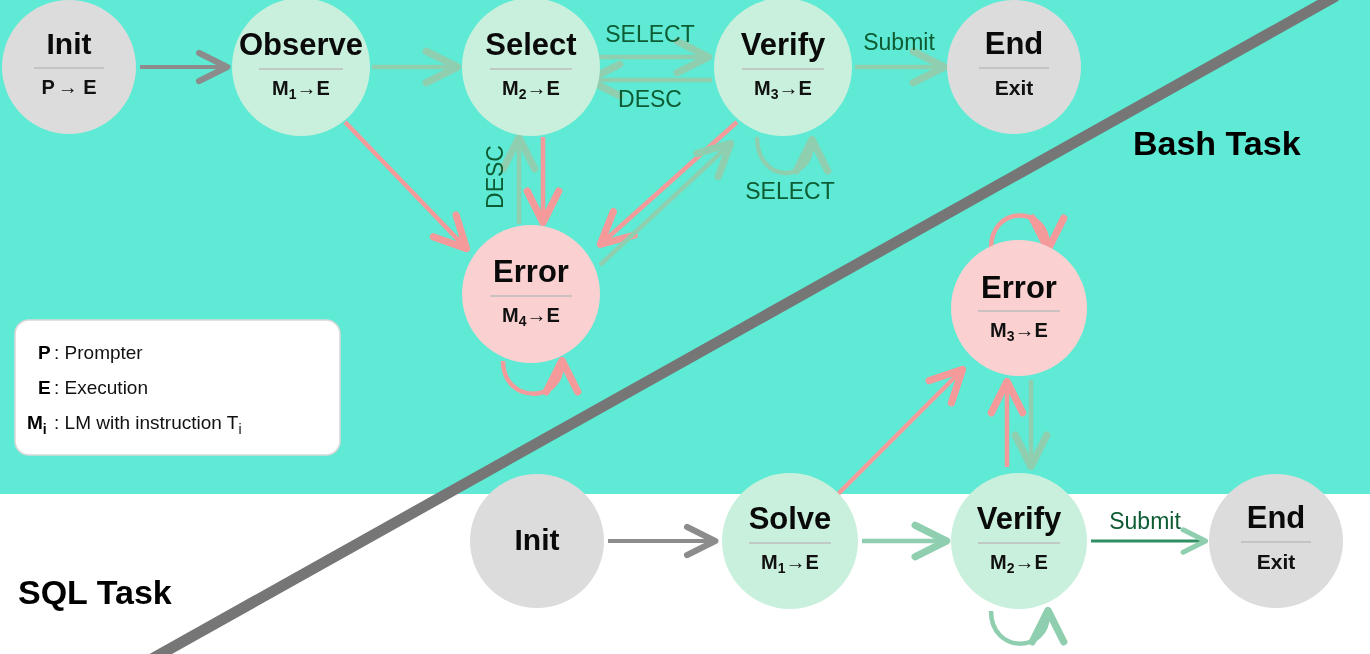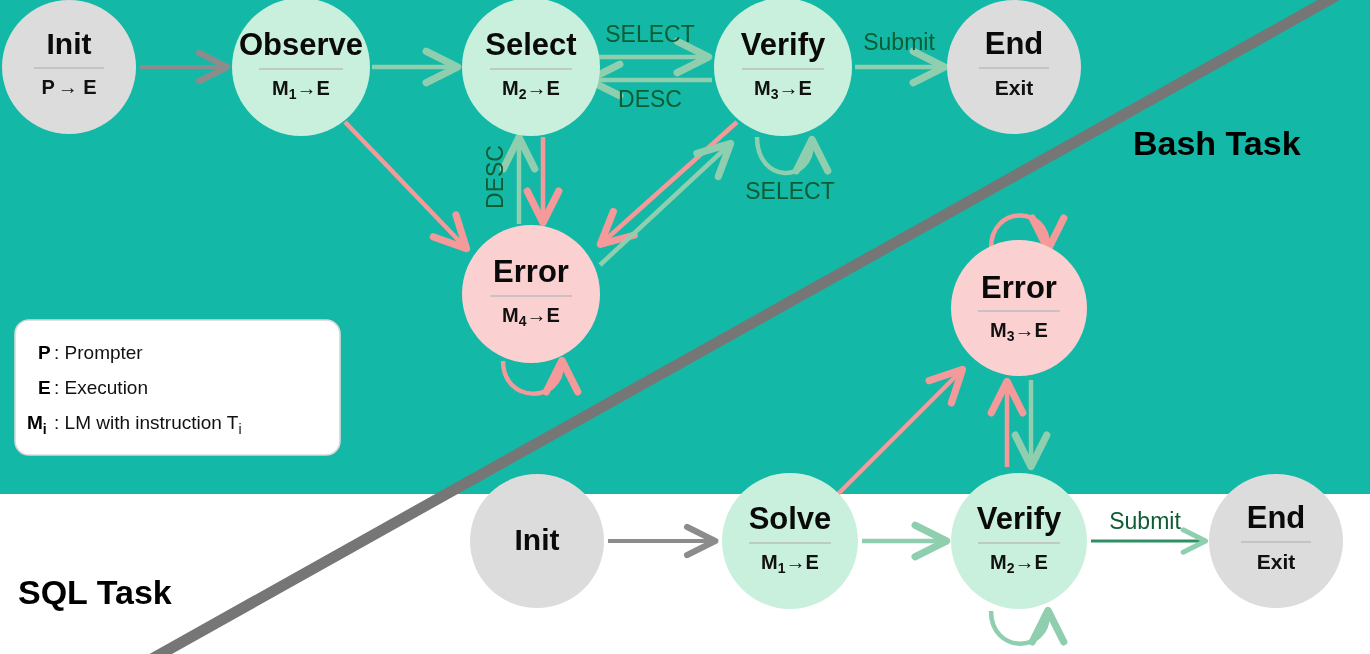--- a/index.html
+++ b/index.html
@@ -1,20 +1,20 @@
 <!DOCTYPE html>
 <html><head>
 <meta charset="utf-8">
 <style>
   html,body{margin:0;padding:0;background:#ffffff;}
   body{
     font-family:"Liberation Sans","DejaVu Sans",sans-serif;
     width:1370px;height:654px;overflow:hidden;position:relative;
   }
-  #stage{position:relative;width:1370px;height:494px;background:#14b8a6;}
+  #stage{position:relative;width:1370px;height:494px;background:#5eead4;}
   svg#canvas{position:absolute;left:0;top:0;width:1370px;height:654px;}
 
   .node-label{
     font-weight:bold;
     fill:#0a0a0a;
     text-anchor:middle;
     dominant-baseline:middle;
   }
   .node-sub{
     font-weight:bold;

